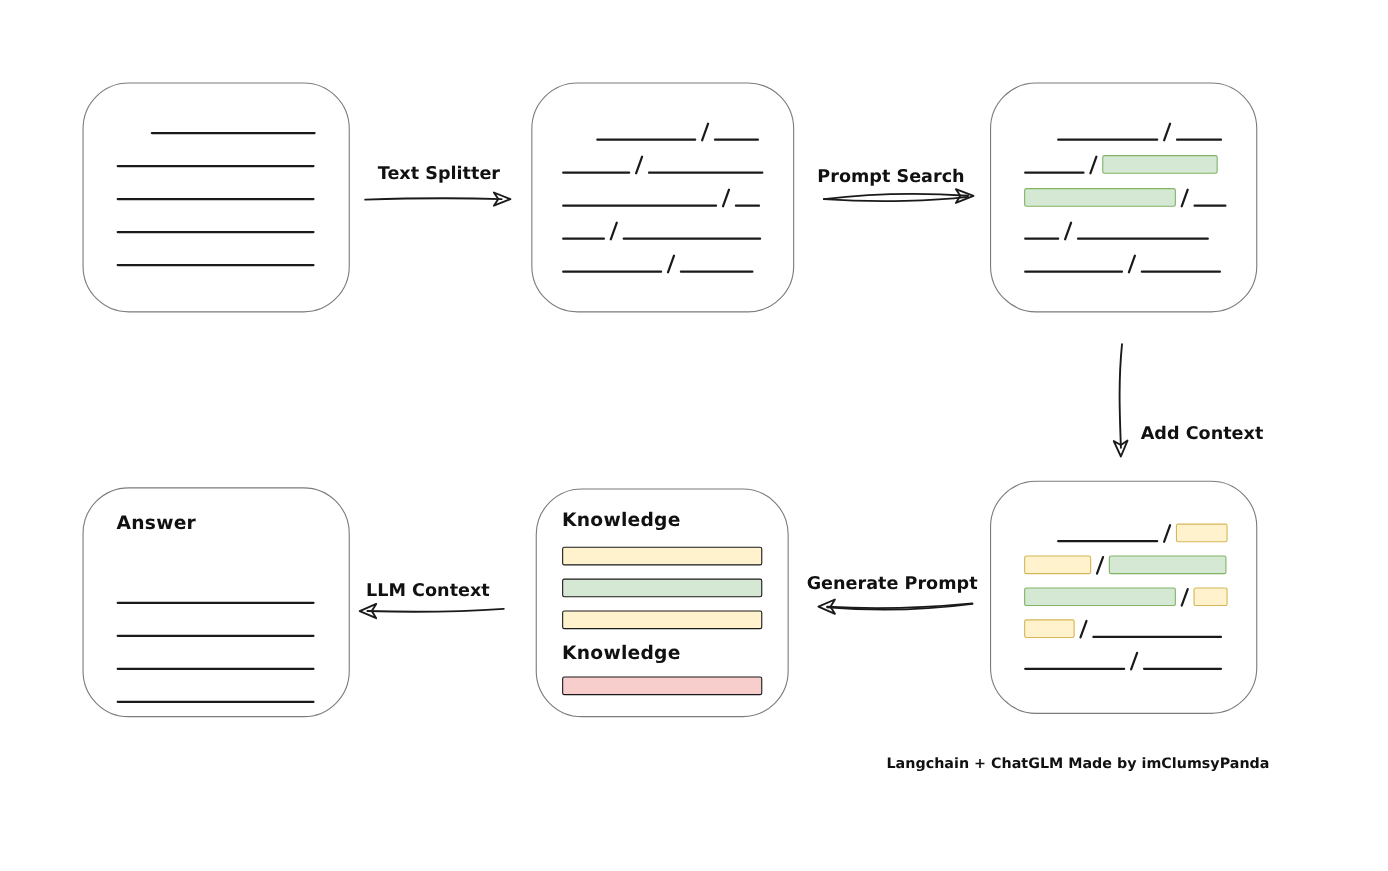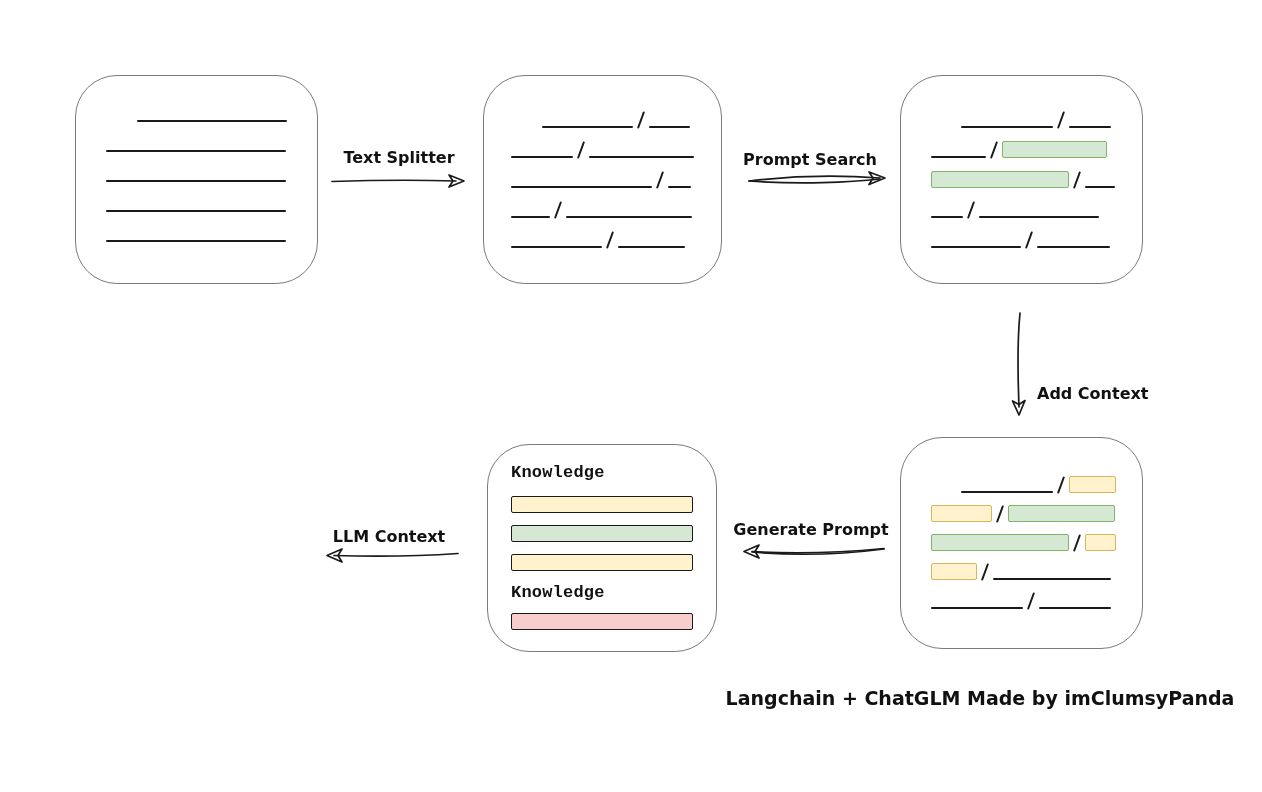--- a/index.html
+++ b/index.html
@@ -71,21 +71,21 @@
   .seg-red    { background: var(--red-fill);    border-color: var(--red-border); }
 
   .box-heading {
     font-size: 17px;
     font-weight: 600;
     letter-spacing: 0.2px;
     color: #111111;
   }
   #box-answer .box-heading { position: absolute; left: 30px; top: 22px; }
 
-  #box-prompt .prompt-inner { padding: 18px 0 0 23px; font-family: Liberation Mono, monospace; }
+  #box-prompt .prompt-inner { padding: 18px 0 0 23px; }
   .prompt-bar {
     width: 182px;
     height: 17px;
     border-radius: 2px;
     border: 1.6px solid;
   }
   #prompt-knowledge-bars { margin-top: 14px; }
   #prompt-knowledge-bars .prompt-bar { margin-bottom: 12px; }
   #prompt-question-bars { margin-top: 11px; }
   #prompt-heading-question { margin-top: 3px; }
@@ -97,21 +97,21 @@
     white-space: nowrap;
     color: #111111;
   }
   .centered { transform: translateX(-50%); }
 
   .caption {
     position: absolute;
     left: 980px;
     top: 687px;
     transform: translateX(-50%);
-    font-size: 19px;
+    font-size: 13px;
     font-weight: 600;
     white-space: nowrap;
     color: #111111;
   }
 </style>
 </head>
 <body>
 
 <div class="canvas">
 
@@ -268,16 +268,33 @@
           <div class="prompt-bar seg-green"></div>
           <div class="prompt-bar seg-yellow"></div>
         </div>
       <div class="box-heading" id="prompt-heading-question">Knowledge</div>
       <div id="prompt-question-bars">
           <div class="prompt-bar seg-red"></div>
         </div>
     </div>
   </div>
 
+  <div class="doc-box" id="box-answer">
+    <div class="box-heading">Answer</div>
+    <div class="rows-area" style="top:70px;">
+        <div class="seg-row">
+          <div class="seg-line" style="width: 180px;"></div>
+        </div>
+        <div class="seg-row">
+          <div class="seg-line" style="width: 180px;"></div>
+        </div>
+        <div class="seg-row">
+          <div class="seg-line" style="width: 180px;"></div>
+        </div>
+        <div class="seg-row">
+          <div class="seg-line" style="width: 180px;"></div>
+        </div>
+      </div>
+  </div>
 
   <div class="caption">Langchain + ChatGLM Made by imClumsyPanda</div>
 
 </div>
 
 </body></html>

